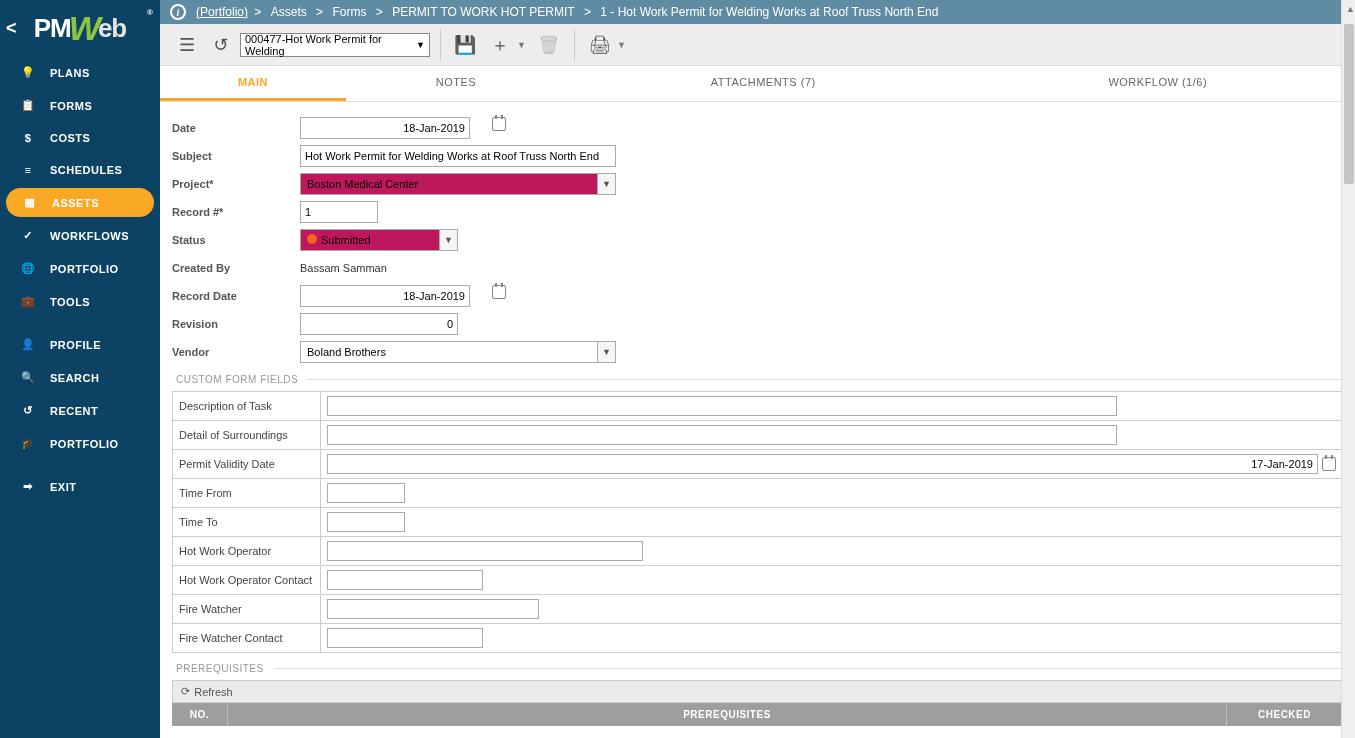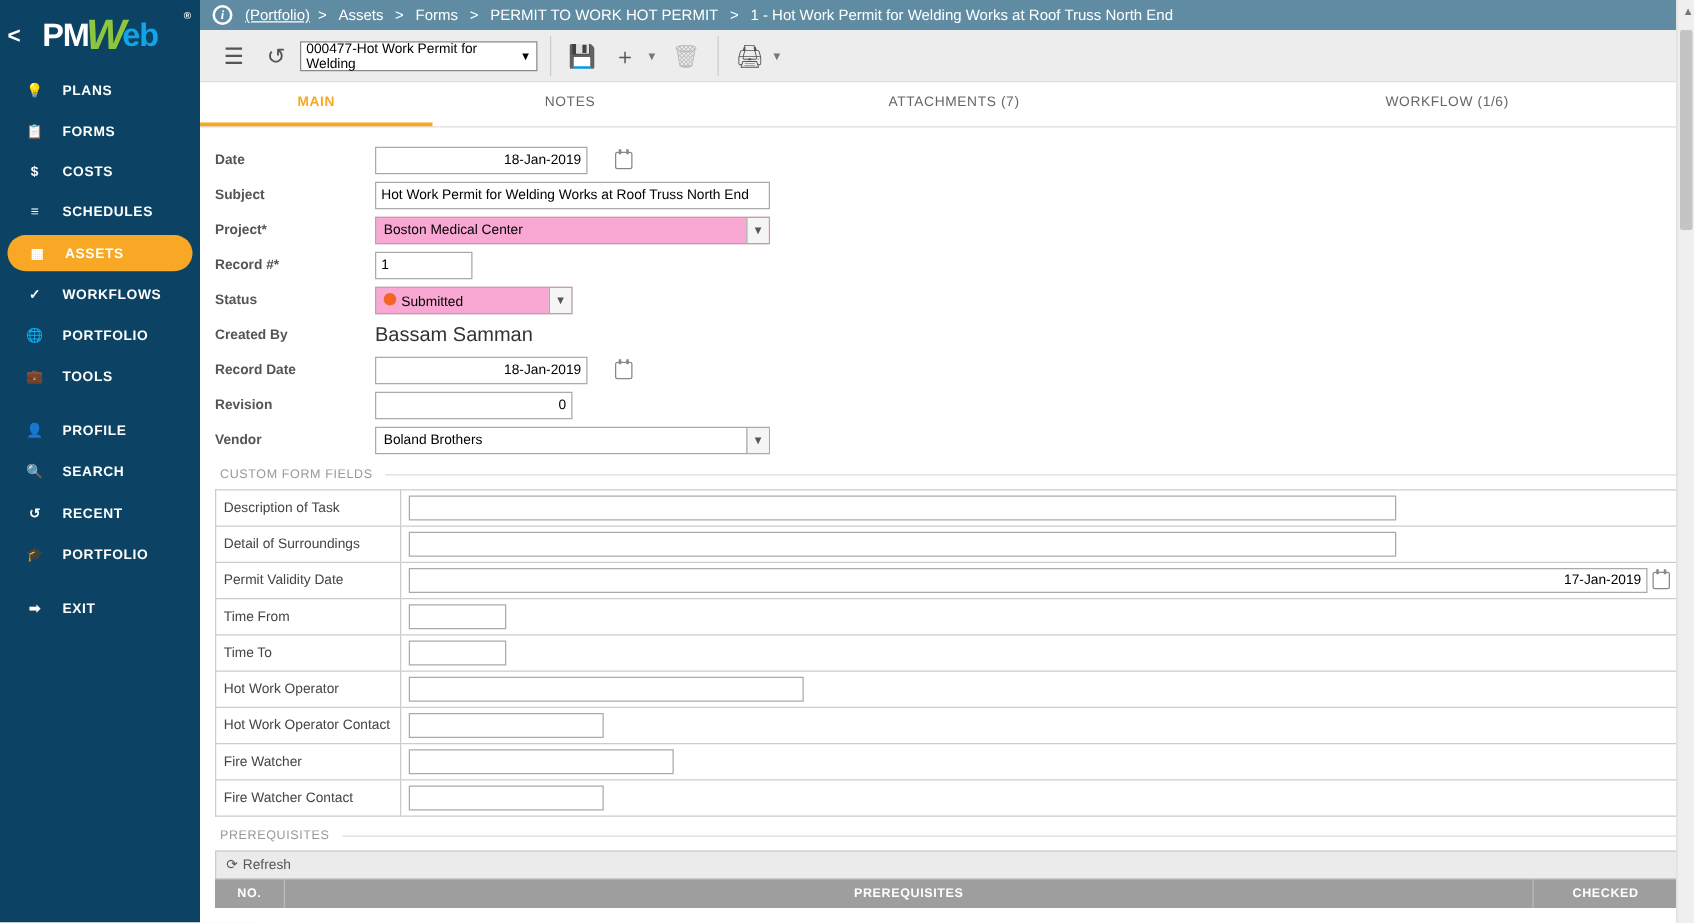--- a/index.html
+++ b/index.html
@@ -4,21 +4,21 @@
 <style>
 * { box-sizing: border-box; margin: 0; padding: 0; font-family: Arial, sans-serif; }
 body { overflow: hidden; background: #f5f5f5; }
 .app { display: flex; height: 738px; width: 1355px; }
 
 
 .sidebar { width: 160px; background: #0c4263; color: #fff; display: flex; flex-direction: column; }
 .logo { height: 56px; display: flex; align-items: center; justify-content: center; font-size: 26px; font-weight: bold; letter-spacing: -1px; position: relative; }
 .logo .pm { color: #fff; }
 .logo .w { color: #8cc63f; font-style: italic; font-size: 34px; margin: 0 -2px; }
-.logo .eb { color: #0ea5e9; }
+.logo .eb { color: #e5e5e5; }
 .logo .reg { font-size: 8px; position: absolute; top: 8px; right: 8px; }
 .logo .lt { position:absolute; left:6px; color:#fff; font-size:18px;}
 .nav-item { display: flex; align-items: center; padding: 10px 16px; font-size: 11px; font-weight: bold; color: #fff; cursor: pointer; letter-spacing: 0.5px; }
 .nav-item .icon { width: 24px; margin-right: 10px; display: inline-flex; align-items: center; justify-content: center; }
 .nav-item.active { background: #f9a825; color: #fff; border-radius: 18px; margin: 2px 6px; padding: 8px 12px; }
 .nav-item.active .icon { }
 .nav-spacer { height: 10px; }
 
 
 .main { flex: 1; display: flex; flex-direction: column; background: #fff; overflow: hidden; position:relative; }
@@ -35,35 +35,35 @@
 .toolbar .caret-small { font-size: 9px; color:#777; margin-left:-2px; margin-right:4px;}
 
 .tabs { display: flex; border-bottom: 1px solid #ddd; background:#fff; }
 .tab { flex: 1; text-align: center; padding: 10px 0; font-size: 11px; color: #666; cursor: pointer; letter-spacing: 0.5px; }
 .tab.first { flex: 0 0 186px; }
 .tab.active { color: #f9a825; border-bottom: 3px solid #f9a825; font-weight: bold; }
 
 .content { flex: 1; overflow-y: auto; padding: 14px 12px; font-size: 12px; }
 .form-row { display: flex; align-items: center; margin-bottom: 4px; min-height: 24px; }
 .form-row .label { width: 128px; color: #555; font-size: 11px; font-weight: bold; }
-.form-row .control { display: flex; align-items: center; gap: 18px; }
+.form-row .control { display: flex; align-items: flex-start; gap: 18px; }
 .input-text { border: 1px solid #aaa; height: 22px; padding: 0 4px; font-size: 11px; }
 .input-date { width: 170px; text-align: right; }
 .cal-icon { width: 14px; height: 14px; margin-left: 4px; display:inline-block; border:1px solid #888; border-radius:2px; position:relative; }
 .cal-icon::before { content:""; position:absolute; top:-3px; left:2px; width:2px; height:4px; background:#888; }
 .cal-icon::after { content:""; position:absolute; top:-3px; right:2px; width:2px; height:4px; background:#888; }
 .input-wide { width: 316px; }
-.select-box { border: 1px solid #aaa; background: #f9a8d4; height: 22px; display: flex; align-items: center; font-size: 11px; }
+.select-box { border: 1px solid #aaa; background: #be185d; height: 22px; display: flex; align-items: center; font-size: 11px; }
 .select-box .val { flex: 1; padding: 0 6px; }
 .select-box .dd { width: 18px; border-left: 1px solid #aaa; text-align: center; font-size: 9px; color:#555; background:#f5f5f5; height:100%; display:flex; align-items:center; justify-content:center;}
 .select-white { background: #fff; }
 .status-dot { width: 10px; height: 10px; border-radius: 50%; background: #f26522; display: inline-block; margin-right: 4px; }
 .input-num { width: 78px; text-align: left; }
 .input-rev { width: 158px; text-align: right; }
-.plain { color: #333; font-size: 16px; }
+.plain { color: #333; font-size: 11px; }
 
 .section-title { font-size: 10px; color: #999; letter-spacing: 0.5px; margin: 10px 0 6px 4px; display:flex; align-items:center; gap:10px; }
 .section-title .line { flex:1; height:1px; background:#ddd; }
 
 .custom-table { width: 100%; border: 1px solid #ccc; border-collapse: collapse; }
 .custom-table td { border: 1px solid #ccc; padding: 4px 6px; font-size: 11px; vertical-align: middle; height: 26px; }
 .custom-table td.lbl { width: 148px; color: #444; background:#fff;margin-left:48px; }
 .custom-table .cf-input { border: 1px solid #aaa; height: 20px; padding: 0 4px; font-size: 11px; background:#fff; }
 .cf-wide { width: 790px; }
 .cf-date-wrap { display:flex; align-items:center; width:100%; }

